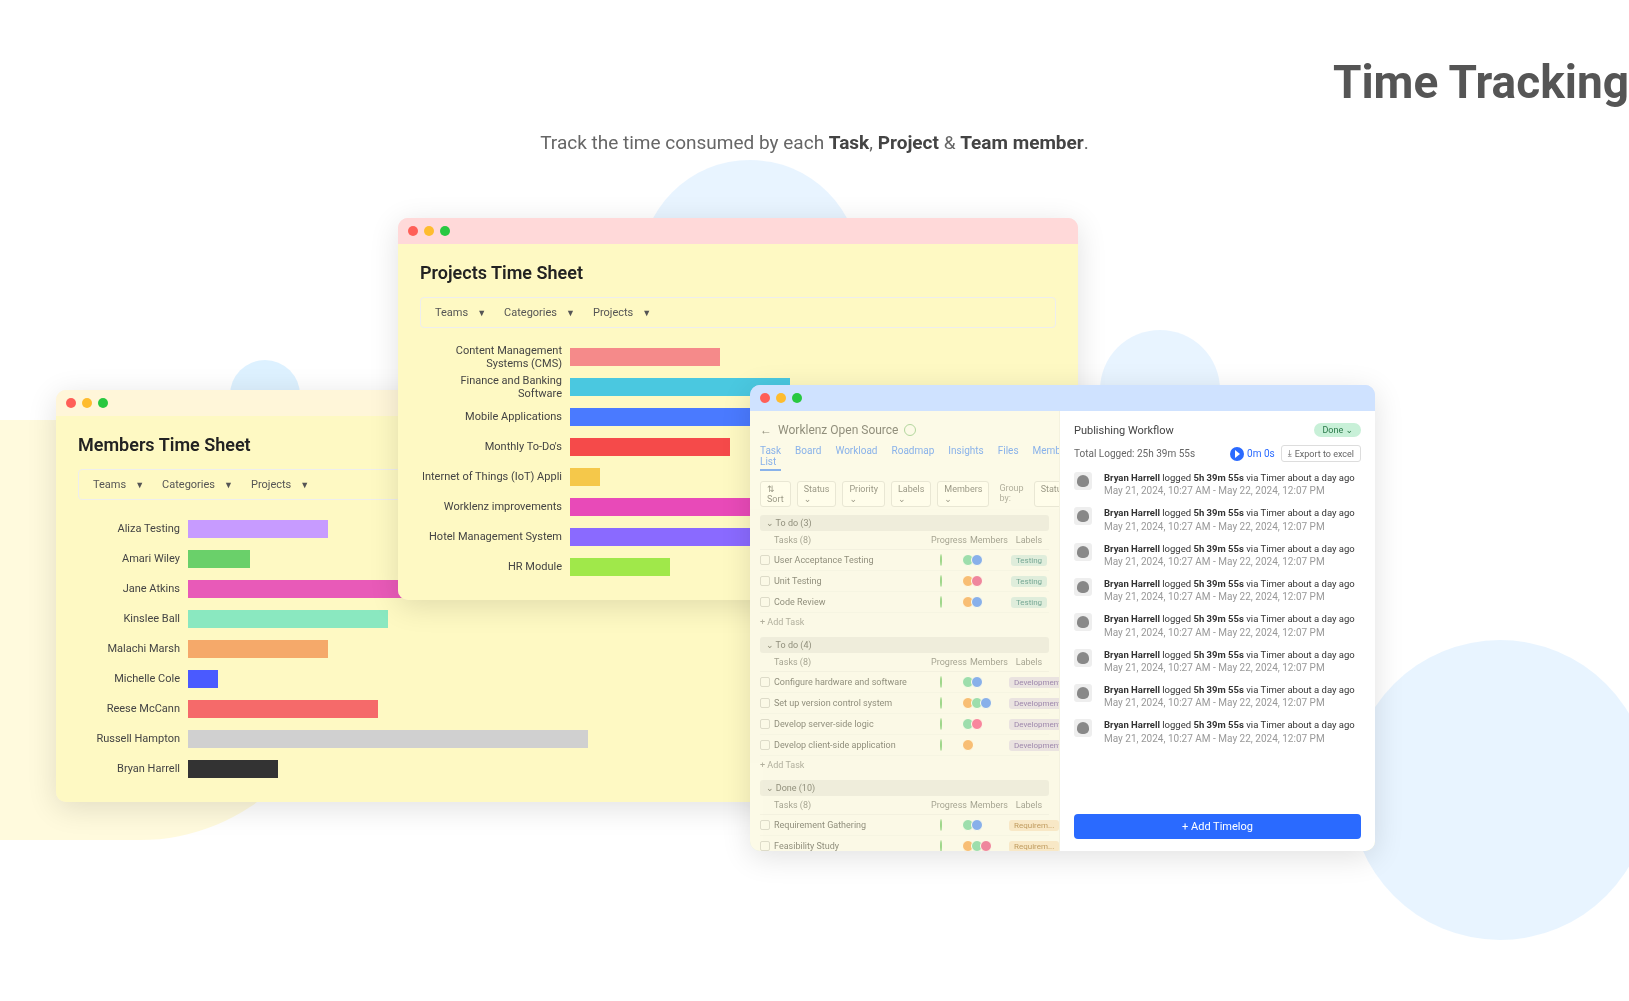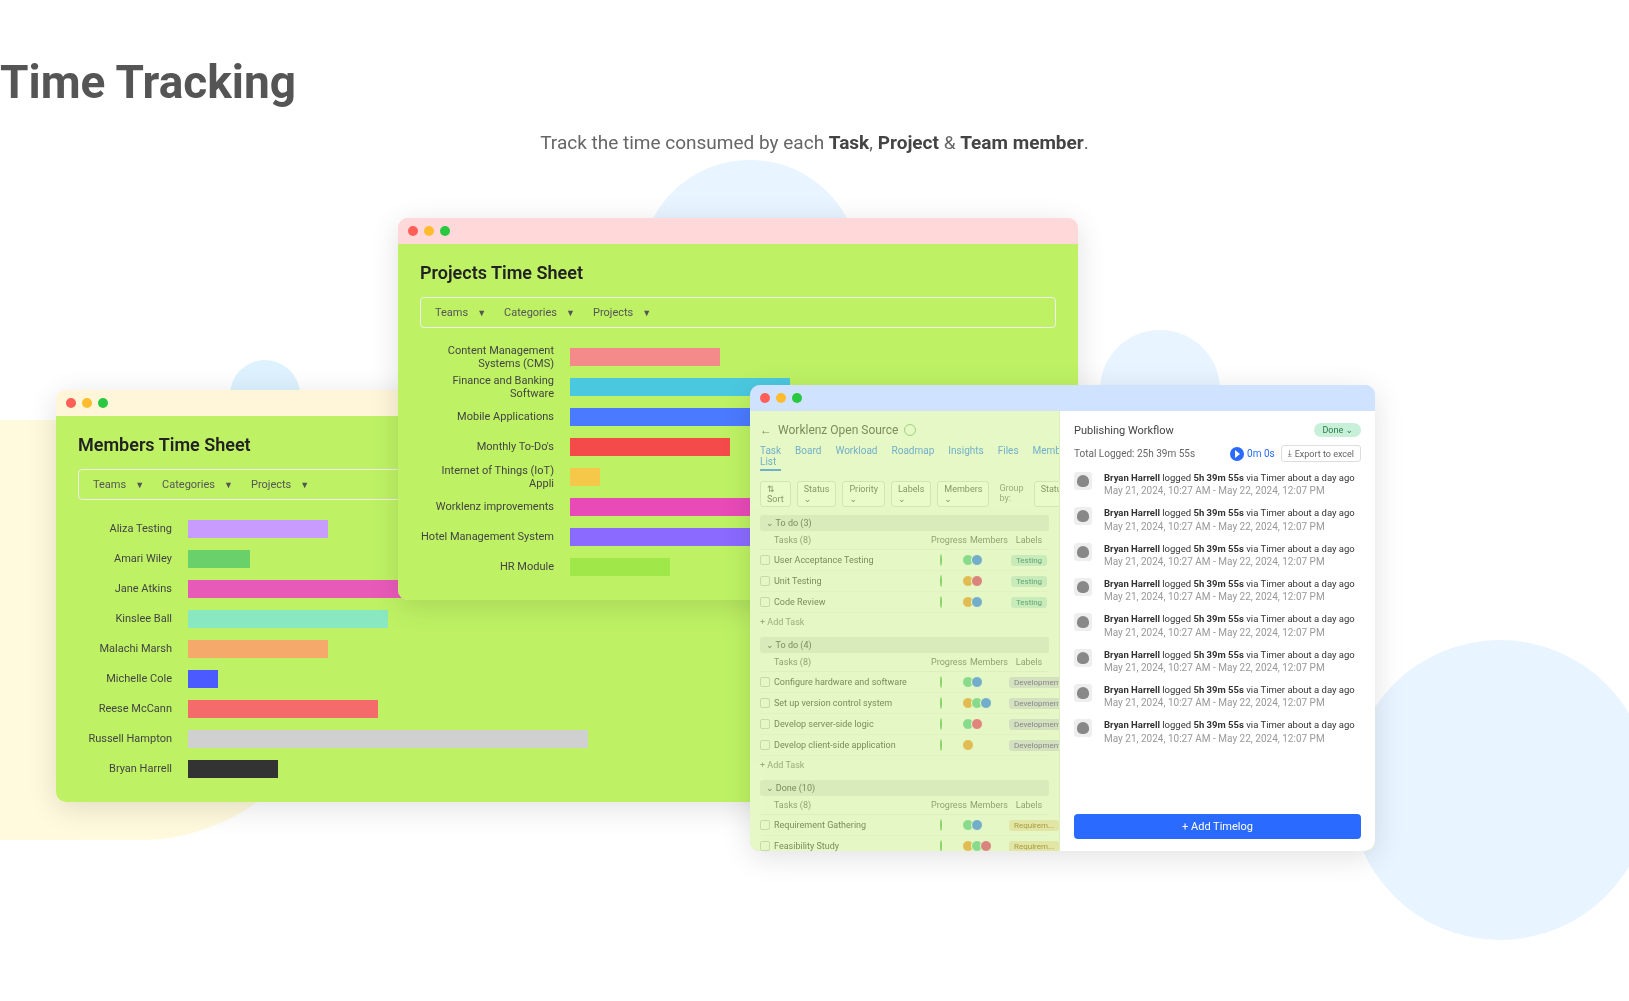--- a/index.html
+++ b/index.html
@@ -1,31 +1,31 @@
 <!DOCTYPE html>
 <html><head>
 <meta charset="utf-8">
 <style>
 *{box-sizing:border-box;margin:0;padding:0;font-family:-apple-system,BlinkMacSystemFont,"Segoe UI",Roboto,sans-serif}
 body{background:#fff;width:1629px;height:1001px;position:relative;overflow:hidden}
 .bubble{position:absolute;border-radius:50%;background:rgba(100,180,255,.15)}
-.page-title{text-align:left;font-size:46px;font-weight:700;color:#555;padding-top:55px}
+.page-title{text-align:right;font-size:46px;font-weight:700;color:#555;padding-top:55px}
 .page-sub{text-align:center;font-size:19px;color:#666;margin-top:22px}
 .page-sub b{color:#444;font-weight:700}
 .win{position:absolute;border-radius:10px;box-shadow:0 6px 30px rgba(0,0,0,.12);overflow:hidden}
 .win-bar{height:26px;padding:7px 10px;display:flex;gap:6px;align-items:center}
 .dot{width:10px;height:10px;border-radius:50%}
 .red{background:#ff5f57}.yel{background:#febc2e}.grn{background:#28c840}
-.win-body{background:#bef264;padding:18px 22px}
+.win-body{background:#fef9c3;padding:18px 22px}
 .win-title{font-size:18px;font-weight:600;color:#222;margin-bottom:14px}
 .filters{display:flex;gap:18px;font-size:11px;color:#555;padding:8px 0;border:1px solid #eee;border-radius:4px;padding-left:14px;margin-bottom:14px}
 .filter{display:flex;align-items:center;gap:9px;cursor:pointer}
 .caret{font-size:9px}
 .bar-row{display:flex;align-items:center;height:30px;font-size:11px;color:#444}
-.bar-label{width:140px;text-align:right;padding-right:16px;line-height:1.2}
+.bar-label{width:140px;text-align:right;padding-right:8px;line-height:1.2}
 .bar-track{flex:1;position:relative}
 .bar-fill{height:18px}
 
 .win-members{left:56px;top:390px;width:720px;background:#fff6d9}
 .win-members .win-bar{background:#fff6d9}
 .win-projects{left:398px;top:218px;width:680px;background:#ffd9d9}
 .win-projects .win-bar{background:#ffd9d9}
 .win-tasks{left:750px;top:385px;width:625px;background:#cfe2ff}
 .win-tasks .win-bar{background:#cfe2ff}
 .win-tasks .win-body{padding:0;display:flex;height:440px}

